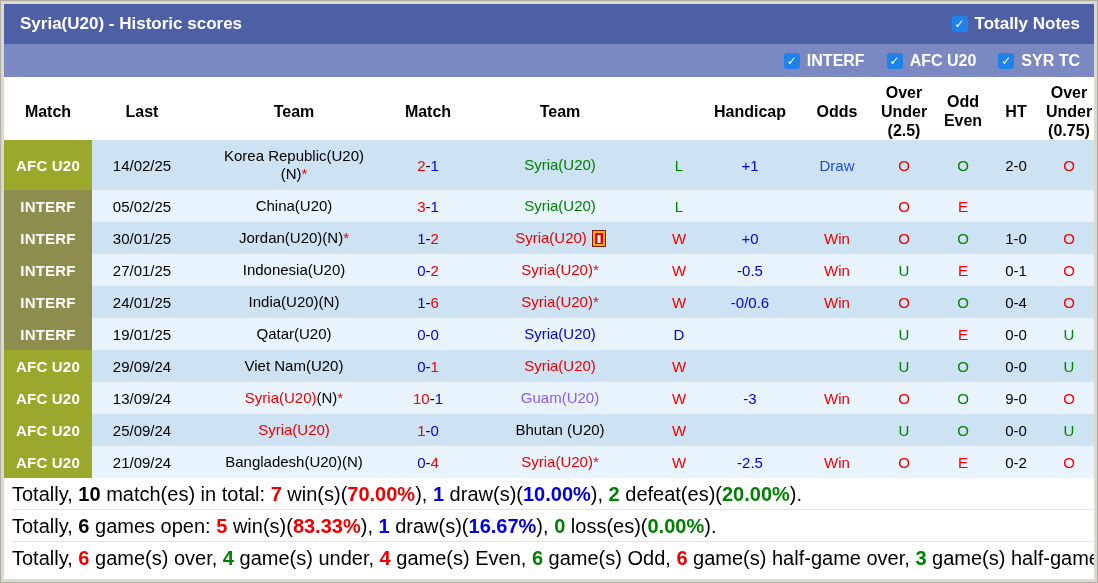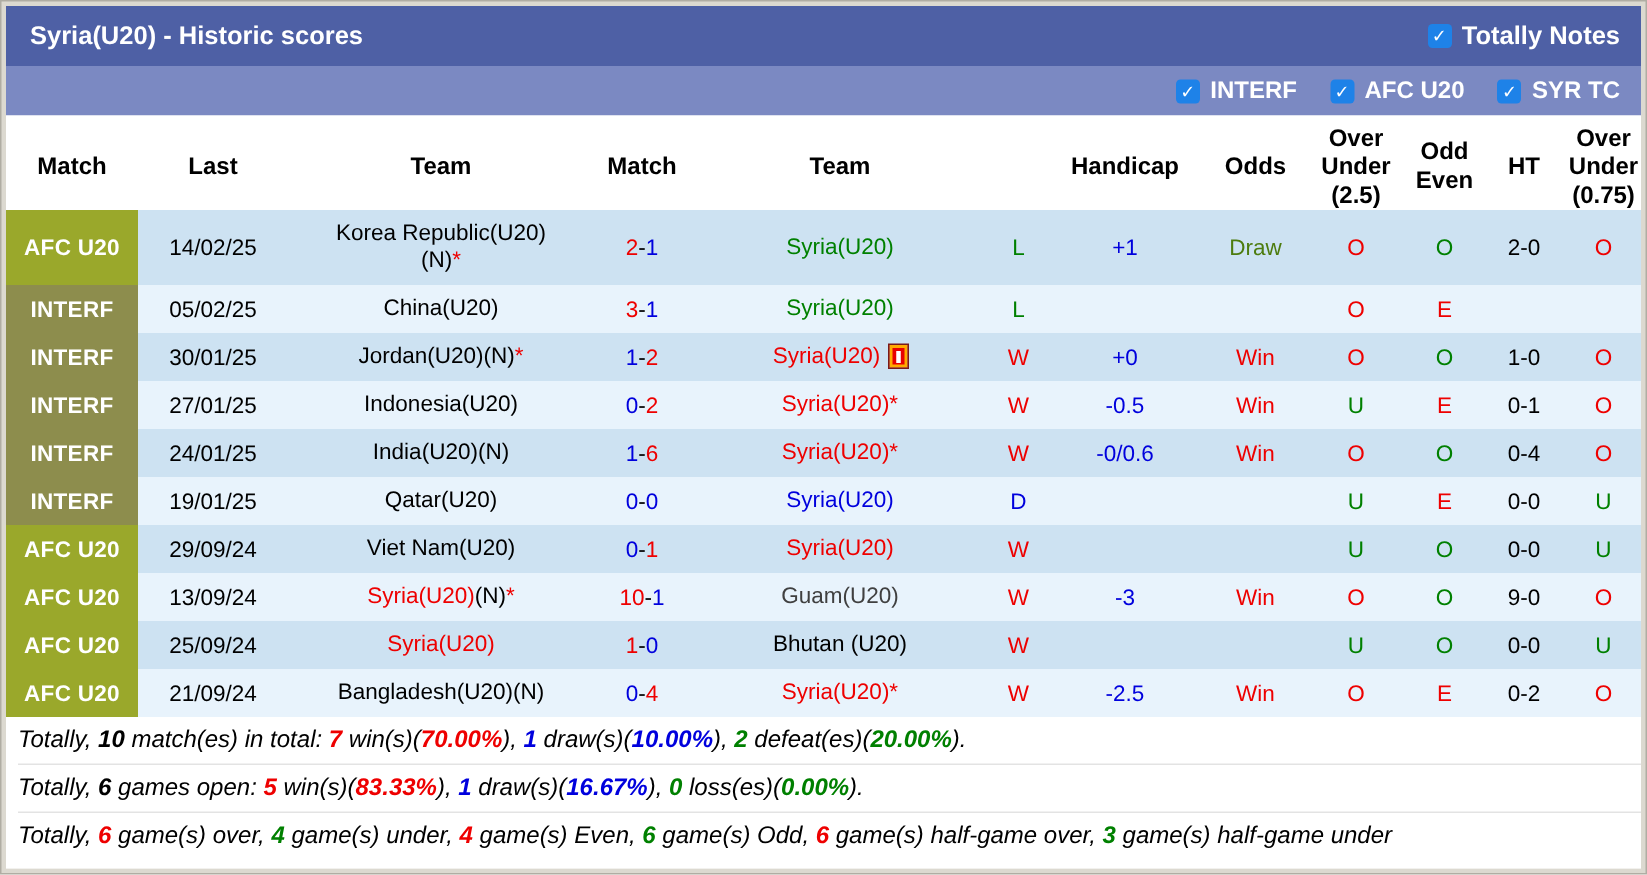--- a/index.html
+++ b/index.html
@@ -36,21 +36,21 @@
   tr td.badge-afc { background:var(--badge-afc,#9aa82b); }
   tr td.badge-interf { background:var(--badge-interf,#8d8d4d); }
   td.team { white-space:pre-line; line-height:18px; }
 
   .red-card { display:inline-block; width:12px; height:15px; background:#e80000; border:2px solid #ffaa00;
     outline:1px solid #7a1a1a; margin-left:6px; vertical-align:-3px; position:relative; }
   .red-card::after { content:""; position:absolute; left:50%; top:50%; transform:translate(-50%,-50%);
     width:3px; height:8px; background:#fff; }
 
   .summary { padding-left:8px; }
-  .summary-line { font-size:16px; line-height:32px; height:32px; border-bottom:1px solid #e3e3e3; white-space:nowrap;font-style:italic; }
+  .summary-line { font-size:20px; line-height:32px; height:32px; border-bottom:1px solid #e3e3e3; white-space:nowrap; }
   .summary-line:last-child { border-bottom:none; }
 </style>
 </head>
 <body>
 
 <div class="frame">
   <div class="page">
 
     <div class="titlebar">
       <span>Syria(U20) - Historic scores</span>
@@ -110,21 +110,21 @@
         <tbody id="tbody">
             <tr class="row-odd row-tall">
               <td class="badge badge-afc">AFC U20</td>
               <td>14/02/25</td>
               <td class="team"><span style="color: rgb(0, 0, 0);">Korea Republic(U20)
 (N)</span><span style="color: rgb(238, 0, 0);">*</span></td>
               <td><span style="color: rgb(238, 0, 0);">2</span><span style="color: rgb(0, 0, 0);">-</span><span style="color: rgb(0, 0, 221);">1</span></td>
               <td class="team"><span style="color: rgb(0, 128, 0);">Syria(U20)</span></td>
               <td><span style="color: rgb(0, 128, 0);">L</span></td>
               <td><span style="color: rgb(0, 0, 221);">+1</span></td>
-              <td><span style="color: #4d7c0f;">Draw</span></td>
+              <td><span style="color: #1d4ed8;">Draw</span></td>
               <td><span style="color: rgb(238, 0, 0);">O</span></td>
               <td><span style="color: rgb(0, 128, 0);">O</span></td>
               <td>2-0</td>
               <td><span style="color: rgb(238, 0, 0);">O</span></td>
             </tr>
             <tr class="row-even">
               <td class="badge badge-interf">INTERF</td>
               <td>05/02/25</td>
               <td class="team"><span style="color: rgb(0, 0, 0);">China(U20)</span></td>
               <td><span style="color: rgb(238, 0, 0);">3</span><span style="color: rgb(0, 0, 0);">-</span><span style="color: rgb(0, 0, 221);">1</span></td>
@@ -205,21 +205,21 @@
               <td><span style="color: rgb(0, 128, 0);">U</span></td>
               <td><span style="color: rgb(0, 128, 0);">O</span></td>
               <td>0-0</td>
               <td><span style="color: rgb(0, 128, 0);">U</span></td>
             </tr>
             <tr class="row-even">
               <td class="badge badge-afc">AFC U20</td>
               <td>13/09/24</td>
               <td class="team"><span style="color: rgb(238, 0, 0);">Syria(U20)</span><span style="color: rgb(0, 0, 0);">(N)</span><span style="color: rgb(238, 0, 0);">*</span></td>
               <td><span style="color: rgb(238, 0, 0);">10</span><span style="color: rgb(0, 0, 0);">-</span><span style="color: rgb(0, 0, 221);">1</span></td>
-              <td class="team"><span style="color: #404040;">Guam(U20)</span></td>
+              <td class="team"><span style="color: #8b5cf6;">Guam(U20)</span></td>
               <td><span style="color: rgb(238, 0, 0);">W</span></td>
               <td><span style="color: rgb(0, 0, 221);">-3</span></td>
               <td><span style="color: rgb(238, 0, 0);">Win</span></td>
               <td><span style="color: rgb(238, 0, 0);">O</span></td>
               <td><span style="color: rgb(0, 128, 0);">O</span></td>
               <td>9-0</td>
               <td><span style="color: rgb(238, 0, 0);">O</span></td>
             </tr>
             <tr class="row-odd">
               <td class="badge badge-afc">AFC U20</td>

